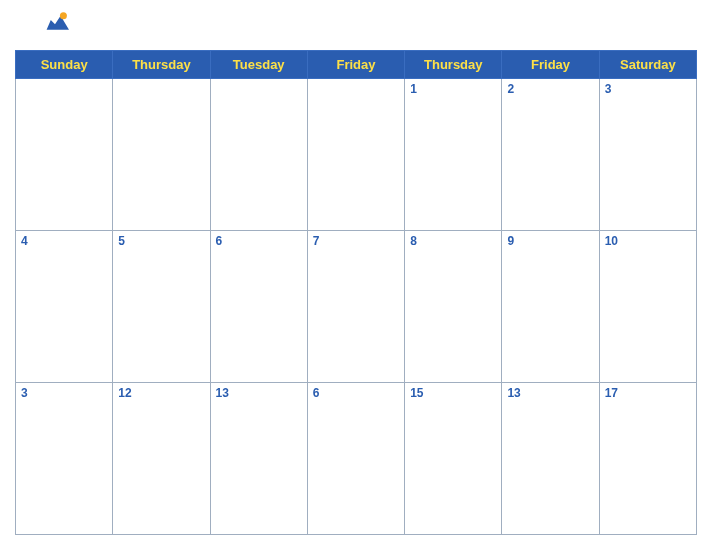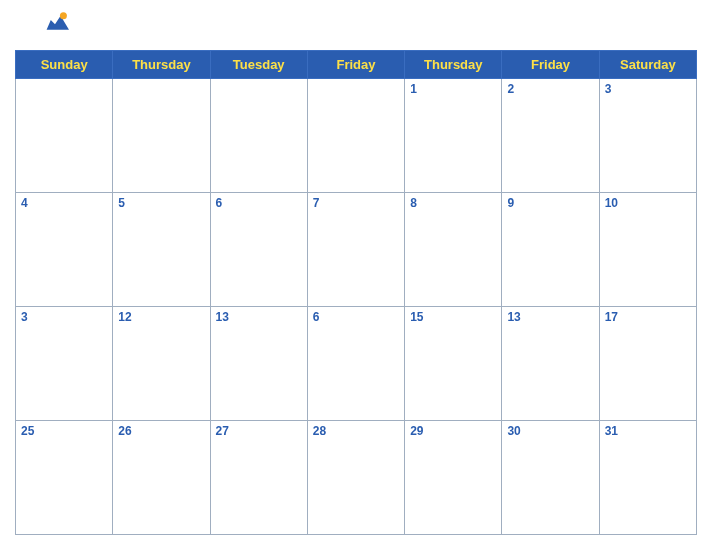--- a/index.html
+++ b/index.html
@@ -181,37 +181,14 @@
         <td>
           <span class="day-number">15</span>
         </td>
         <td>
           <span class="day-number">13</span>
         </td>
         <td>
           <span class="day-number">17</span>
         </td>
       </tr>
-      <tr>
-        <td>
-          <span class="day-number">25</span>
-        </td>
-        <td>
-          <span class="day-number">26</span>
-        </td>
-        <td>
-          <span class="day-number">27</span>
-        </td>
-        <td>
-          <span class="day-number">28</span>
-        </td>
-        <td>
-          <span class="day-number">29</span>
-        </td>
-        <td>
-          <span class="day-number">30</span>
-        </td>
-        <td>
-          <span class="day-number">31</span>
-        </td>
-      </tr>
     </tbody>
 </table>
 
 </body></html>

